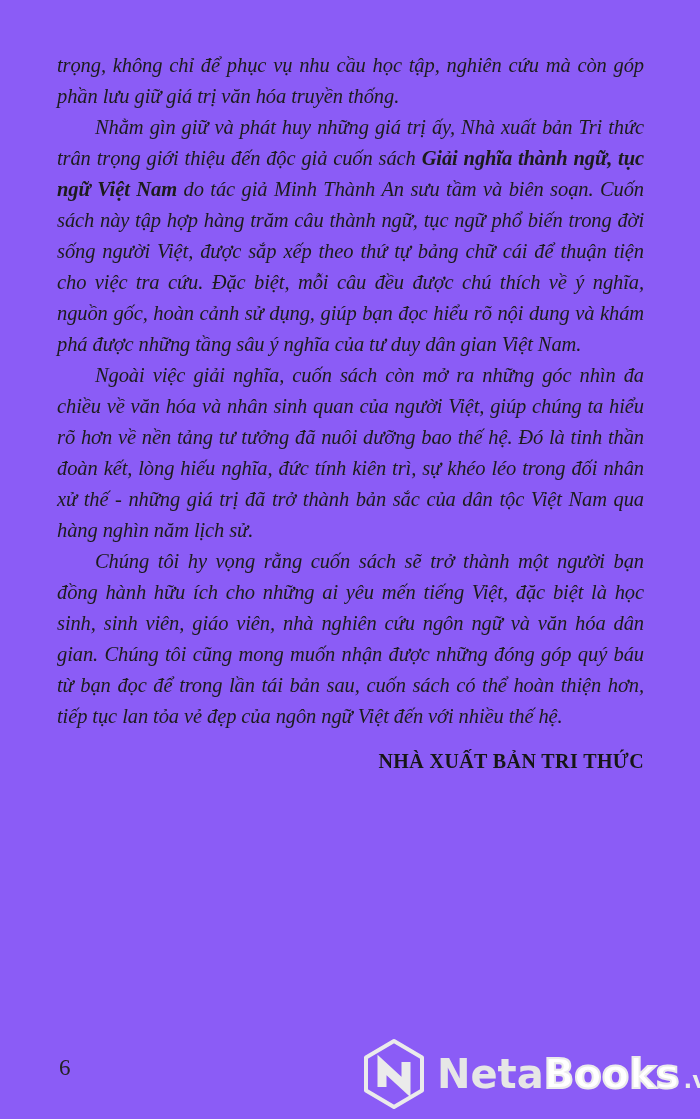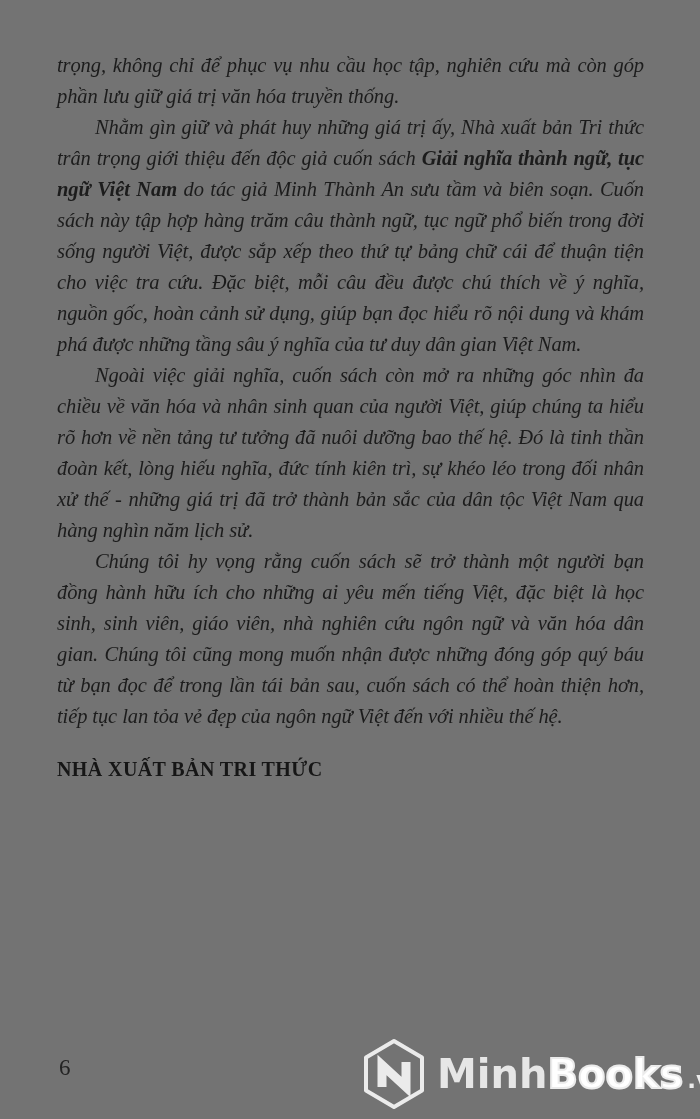--- a/index.html
+++ b/index.html
@@ -4,21 +4,21 @@
 <style>
   html, body {
     margin: 0;
     padding: 0;
     background: #ffffff;
   }
   .page {
     position: relative;
     width: 700px;
     height: 1119px;
-    background: #737373;
+    background: #8b5cf6;
     overflow: hidden;
     font-family: "Liberation Serif", serif;
   }
   .page-text {
     position: absolute;
     left: 57px;
     top: 50px;
     width: 587px;
     color: #1c1c1c;
     font-style: italic;
@@ -31,25 +31,26 @@
     margin: 0;
     text-indent: 38px;
   }
   .para.no-indent {
     text-indent: 0;
   }
   .para b {
     font-weight: bold;
   }
   .signature {
-    margin-top: 22px;
+    margin-top: 14px;
     font-style: normal;
     font-weight: bold;
     font-size: 20px;
     letter-spacing: 0.4px;
+    text-align: right;
     color: #161616;
   }
   .page-number {
     position: absolute;
     left: 59px;
     top: 1055px;
     font-size: 23px;
     font-style: normal;
     color: #242424;
   }
@@ -102,19 +103,19 @@
   </div>
 
   <div class="page-number">6</div>
 
   <div class="watermark">
     <svg class="wm-logo" width="66" height="72" viewBox="0 0 66 72" aria-hidden="true">
       <polygon points="33,3 61,19.5 61,52.5 33,69 5,52.5 5,19.5" fill="none" stroke="#ebebeb" stroke-width="4" stroke-linejoin="round"></polygon>
       <path d="M21 49 L21 27 L45 49 L45 24" fill="none" stroke="#ebebeb" stroke-width="9" stroke-linejoin="miter"></path>
     </svg>
     <span class="wm-text">
-      <span class="wm-neta">Minh</span>
+      <span class="wm-neta">Neta</span>
         <span class="wm-books">Books</span>
         <span class="wm-vn">.vn</span>
     </span>
   </div>
 
 </div>
 
 </body></html>

